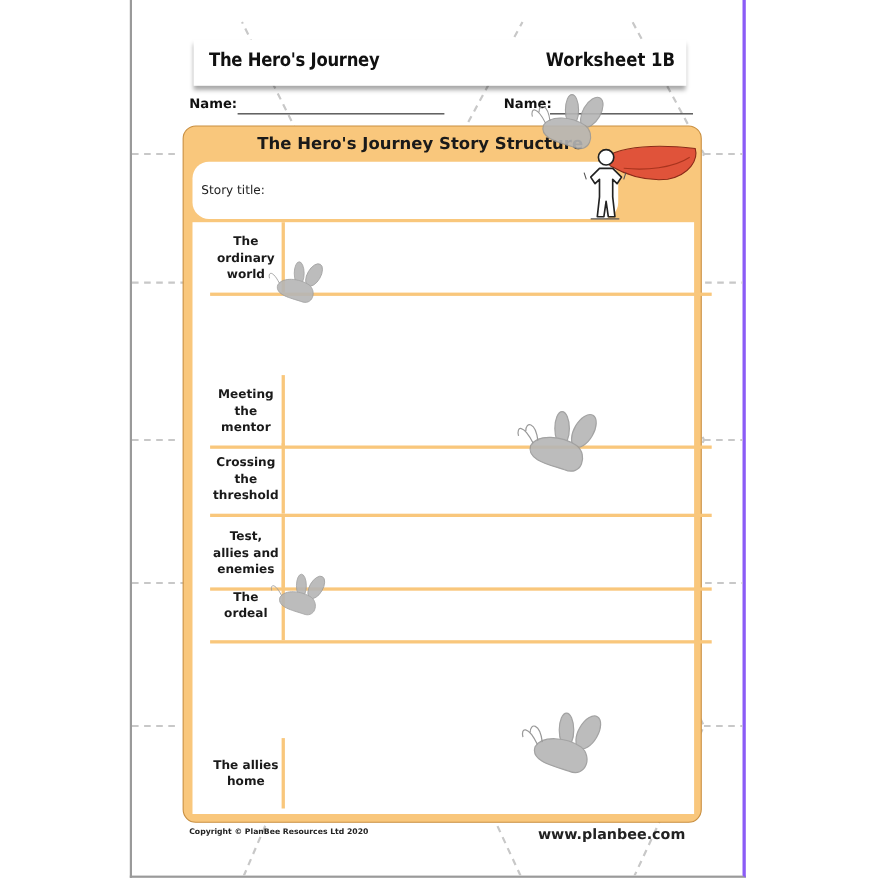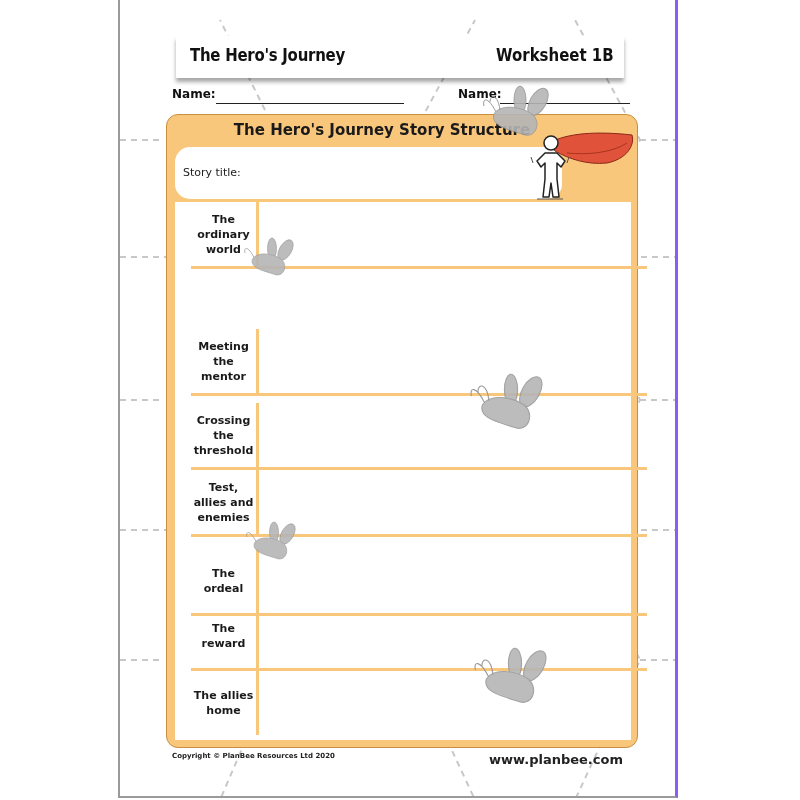--- a/index.html
+++ b/index.html
@@ -65,38 +65,34 @@
       <circle cx="24" cy="20" r="7" fill="#fff" stroke="#222" stroke-width="1.5"></circle>
       <path d="M14 44 L10 38 L18 30 L30 30 L38 38 L34 44 L30 40 L30 56 L32 74 L26 74 L24 60 L22 74 L16 74 L18 56 L18 40 Z" fill="#fff" stroke="#222" stroke-width="1.5" stroke-linejoin="round"></path>
       <path d="M4 34 L6 40 M42 34 L40 40 M10 76 H36" stroke="#555" stroke-width="1"></path>
     </svg>
 
     <div class="grid">
       <div class="row" style="top:0px;">
         <div class="row-label">The ordinary world</div>
         <div class="row-field"></div>
       </div>
-      <div class="row" style="top:127px;">
+      <div class="row" style="top:139px;">
         <div class="row-label">Meeting the mentor</div>
         <div class="row-field"></div>
       </div>
       <div class="row" style="top:201px;">
         <div class="row-label">Crossing the threshold</div>
         <div class="row-field"></div>
       </div>
       <div class="row" style="top:268px;">
         <div class="row-label">Test, allies and enemies</div>
         <div class="row-field"></div>
       </div>
-      <div class="row" style="top:347px;">
+      <div class="row" style="top:316px;">
         <div class="row-label">The ordeal</div>
-        <div class="row-field"></div>
-      </div>
-      <div class="row" style="top:402px;">
-        <div class="row-label">The reward</div>
         <div class="row-field"></div>
       </div>
       <div class="row" style="top:469px; border-bottom:none;">
         <div class="row-label">The allies home</div>
         <div class="row-field"></div>
       </div>
     </div>
   </div>
 
   <span class="footer-left">Copyright © PlanBee Resources Ltd 2020</span>

